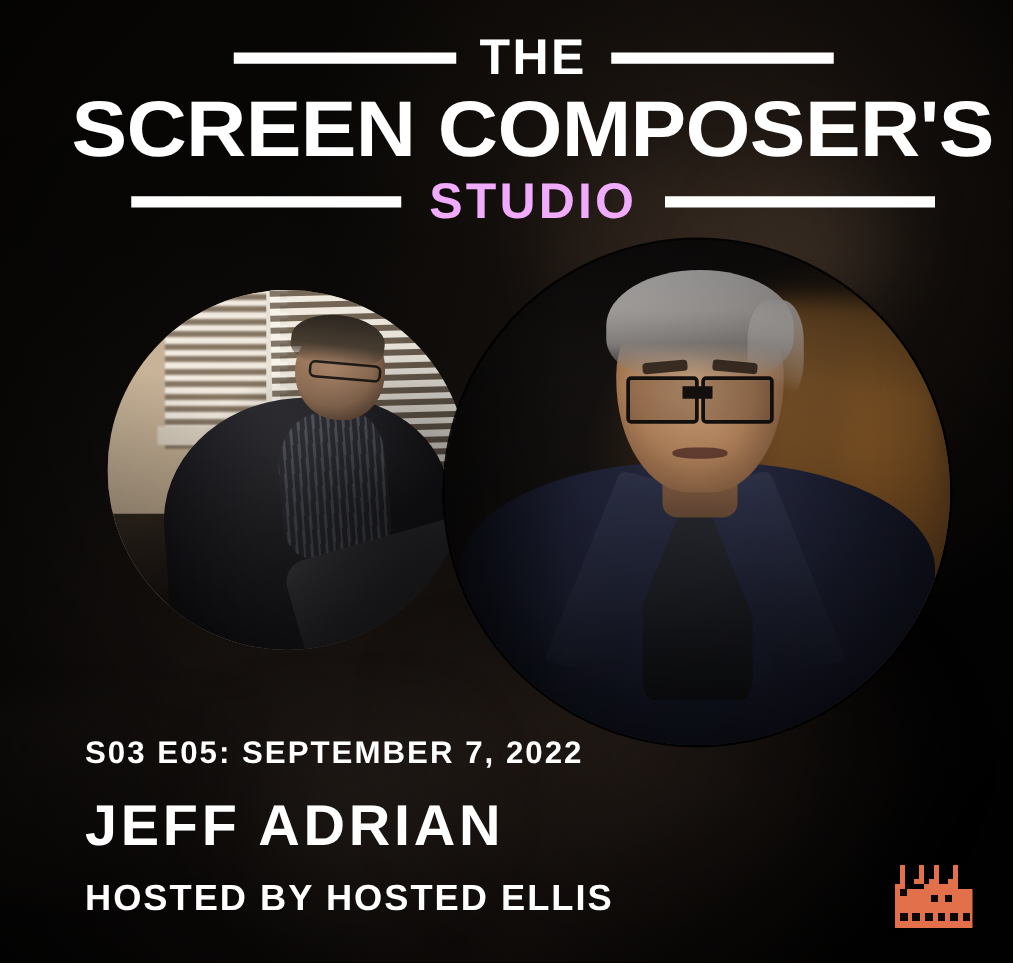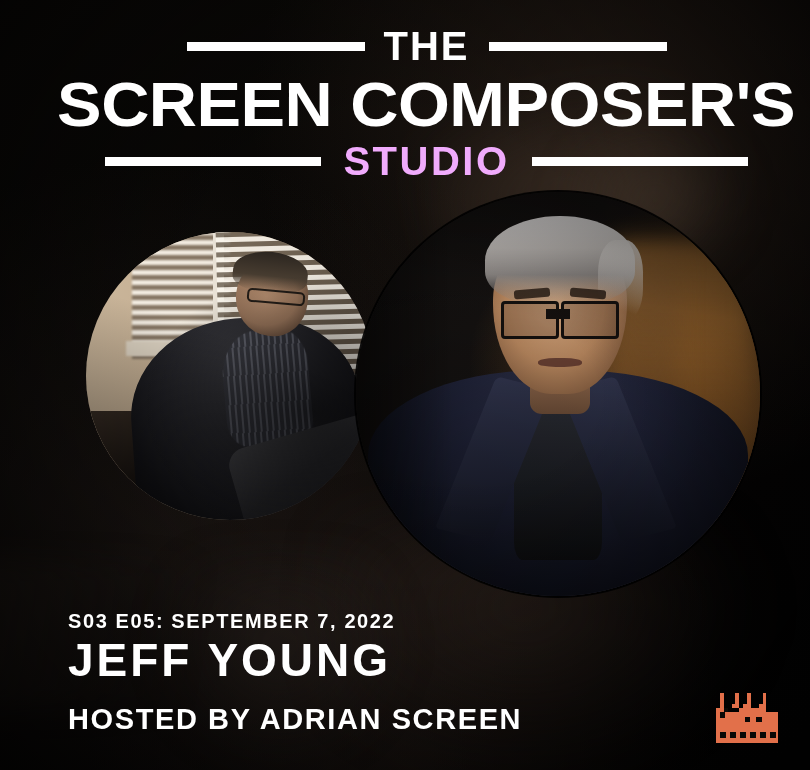--- a/index.html
+++ b/index.html
@@ -287,22 +287,22 @@
       radial-gradient(ellipse at 30% 50%, rgba(0,0,0,0) 30%, rgba(0,0,0,.35) 78%),
       linear-gradient(190deg, rgba(0,0,0,.35) 0%, rgba(0,0,0,0) 28%, rgba(0,0,0,.45) 100%),
       linear-gradient(90deg, rgba(0,0,0,.55) 0%, rgba(0,0,0,0) 24%);
   }
 
   
   .meta{
     position:absolute; left:68px; bottom:36px; z-index:6; user-select:none;
   }
   .ep-line{
-    color:#fff; font-size:20px; font-weight:700;
-    letter-spacing:1.6px; line-height:1; margin-bottom:6px;
+    color:#fff; font-size:25px; font-weight:700;
+    letter-spacing:1.6px; line-height:1; margin-bottom:22px;
     font-family:"Liberation Sans", sans-serif; white-space:nowrap;
   }
   .guest-name{
     color:#fff; font-size:46px; font-weight:700;
     letter-spacing:3px; line-height:1; margin-bottom:22px;
     font-family:"Liberation Sans", sans-serif; white-space:nowrap;
   }
   .host-line{
     color:#fff; font-size:29px; font-weight:700;
     letter-spacing:1.6px; line-height:1;
@@ -381,22 +381,22 @@
       <div class="g-brow-r"></div>
       <div class="g-glasses"></div>
       <div class="g-bridge"></div>
       <div class="g-mouth"></div>
       <div class="g-shadow"></div>
     </div>
   </div>
 
   <div class="meta">
     <div class="ep-line">S03 E05: SEPTEMBER 7, 2022</div>
-    <div class="guest-name">JEFF YOUNG</div>
-    <div class="host-line">HOSTED BY ADRIAN SCREEN</div>
+    <div class="guest-name">JEFF ADRIAN</div>
+    <div class="host-line">HOSTED BY HOSTED ELLIS</div>
   </div>
 
   <div class="mark">
     <svg width="62" height="52" viewBox="0 0 16 13" shape-rendering="crispEdges" aria-hidden="true">
       <g fill="#E2704A">
 
         <rect x="1" y="0" width="1" height="4"></rect>
         <rect x="5" y="0" width="1" height="3"></rect>
         <rect x="8" y="0" width="1" height="3"></rect>
         <rect x="12" y="0" width="1" height="3"></rect>

